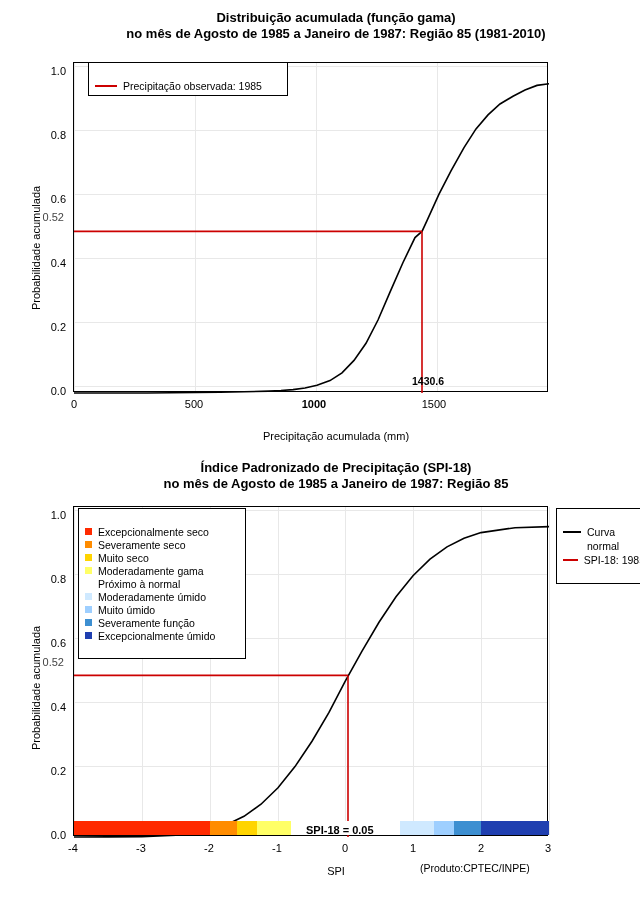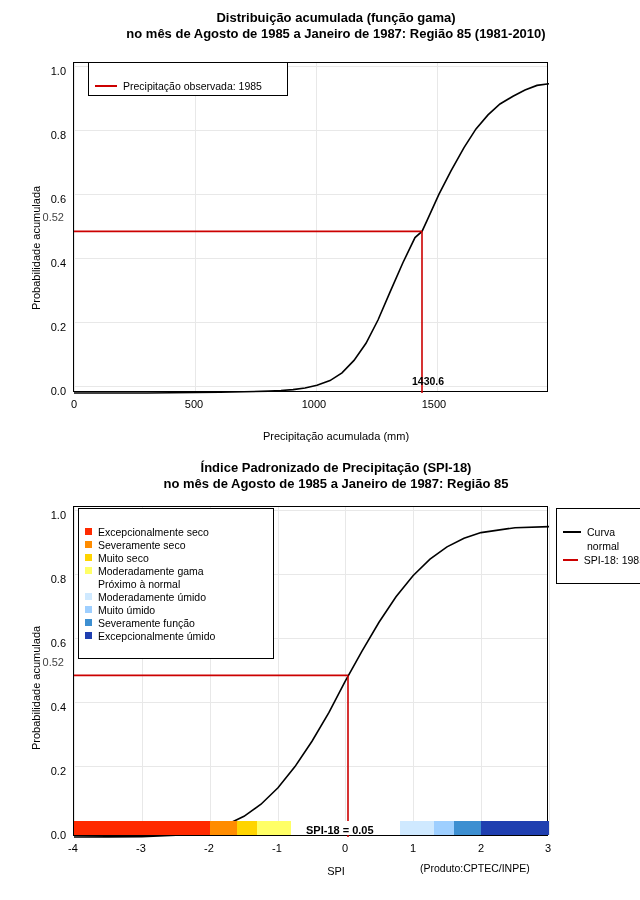--- a/index.html
+++ b/index.html
@@ -107,21 +107,21 @@
   <div class="tick-y" style="left:10px;top:385px;">0.0</div>
   <div class="tick-y" style="left:10px;top:321px;">0.2</div>
   <div class="tick-y" style="left:10px;top:257px;">0.4</div>
   <div class="tick-y" style="left:10px;top:193px;">0.6</div>
   <div class="tick-y" style="left:10px;top:129px;">0.8</div>
   <div class="tick-y" style="left:10px;top:65px;">1.0</div>
   <div class="tick-y" style="left:8px;top:211px;color:#444;">0.52</div>
 
   <div class="tick-x" style="left:38px;top:398px;">0</div>
   <div class="tick-x" style="left:158px;top:398px;">500</div>
-  <div class="tick-x" style="left:278px;top:398px;">1000</div>
+  <div class="tick-x" style="left:278px;top:398px;font-weight:bold;">1000</div>
   <div class="tick-x" style="left:398px;top:398px;">1500</div>
 
   <div class="axis-label-x" style="top:430px;">Precipitação acumulada (mm)</div>
 
   <div class="plotbox" id="plot-top">
 
     <div class="grid-line hgrid" style="top:323px;"></div>
     <div class="grid-line hgrid" style="top:259px;"></div>
     <div class="grid-line hgrid" style="top:195px;"></div>
     <div class="grid-line hgrid" style="top:131px;"></div>
@@ -214,21 +214,21 @@
       <div style="width:20.4px;background:#9ecfff;"></div>
       <div style="width:27.1px;background:#3d8fd1;"></div>
       <div style="width:67.9px;background:#1f3fb0;"></div>
     </div>
   </div>
 
   <div class="spi-label" style="left:290px;top:374px;">SPI-18 = 0.05</div>
 
   <div class="produto" style="left:404px;top:412px;">(Produto:CPTEC/INPE)</div>
 
-  <div class="legendbox" style="left:62px;top:58px;width:196px;">
+  <div class="legendbox" style="left:62px;top:58px;width:168px;">
     <div class="legend-row">
       <span class="legend-dot" style="background:#ff2a00;"></span>
       <span>Excepcionalmente seco</span>
     </div>
     <div class="legend-row">
       <span class="legend-dot" style="background:#ff8c00;"></span>
       <span>Severamente seco</span>
     </div>
     <div class="legend-row">
       <span class="legend-dot" style="background:#ffd400;"></span>

